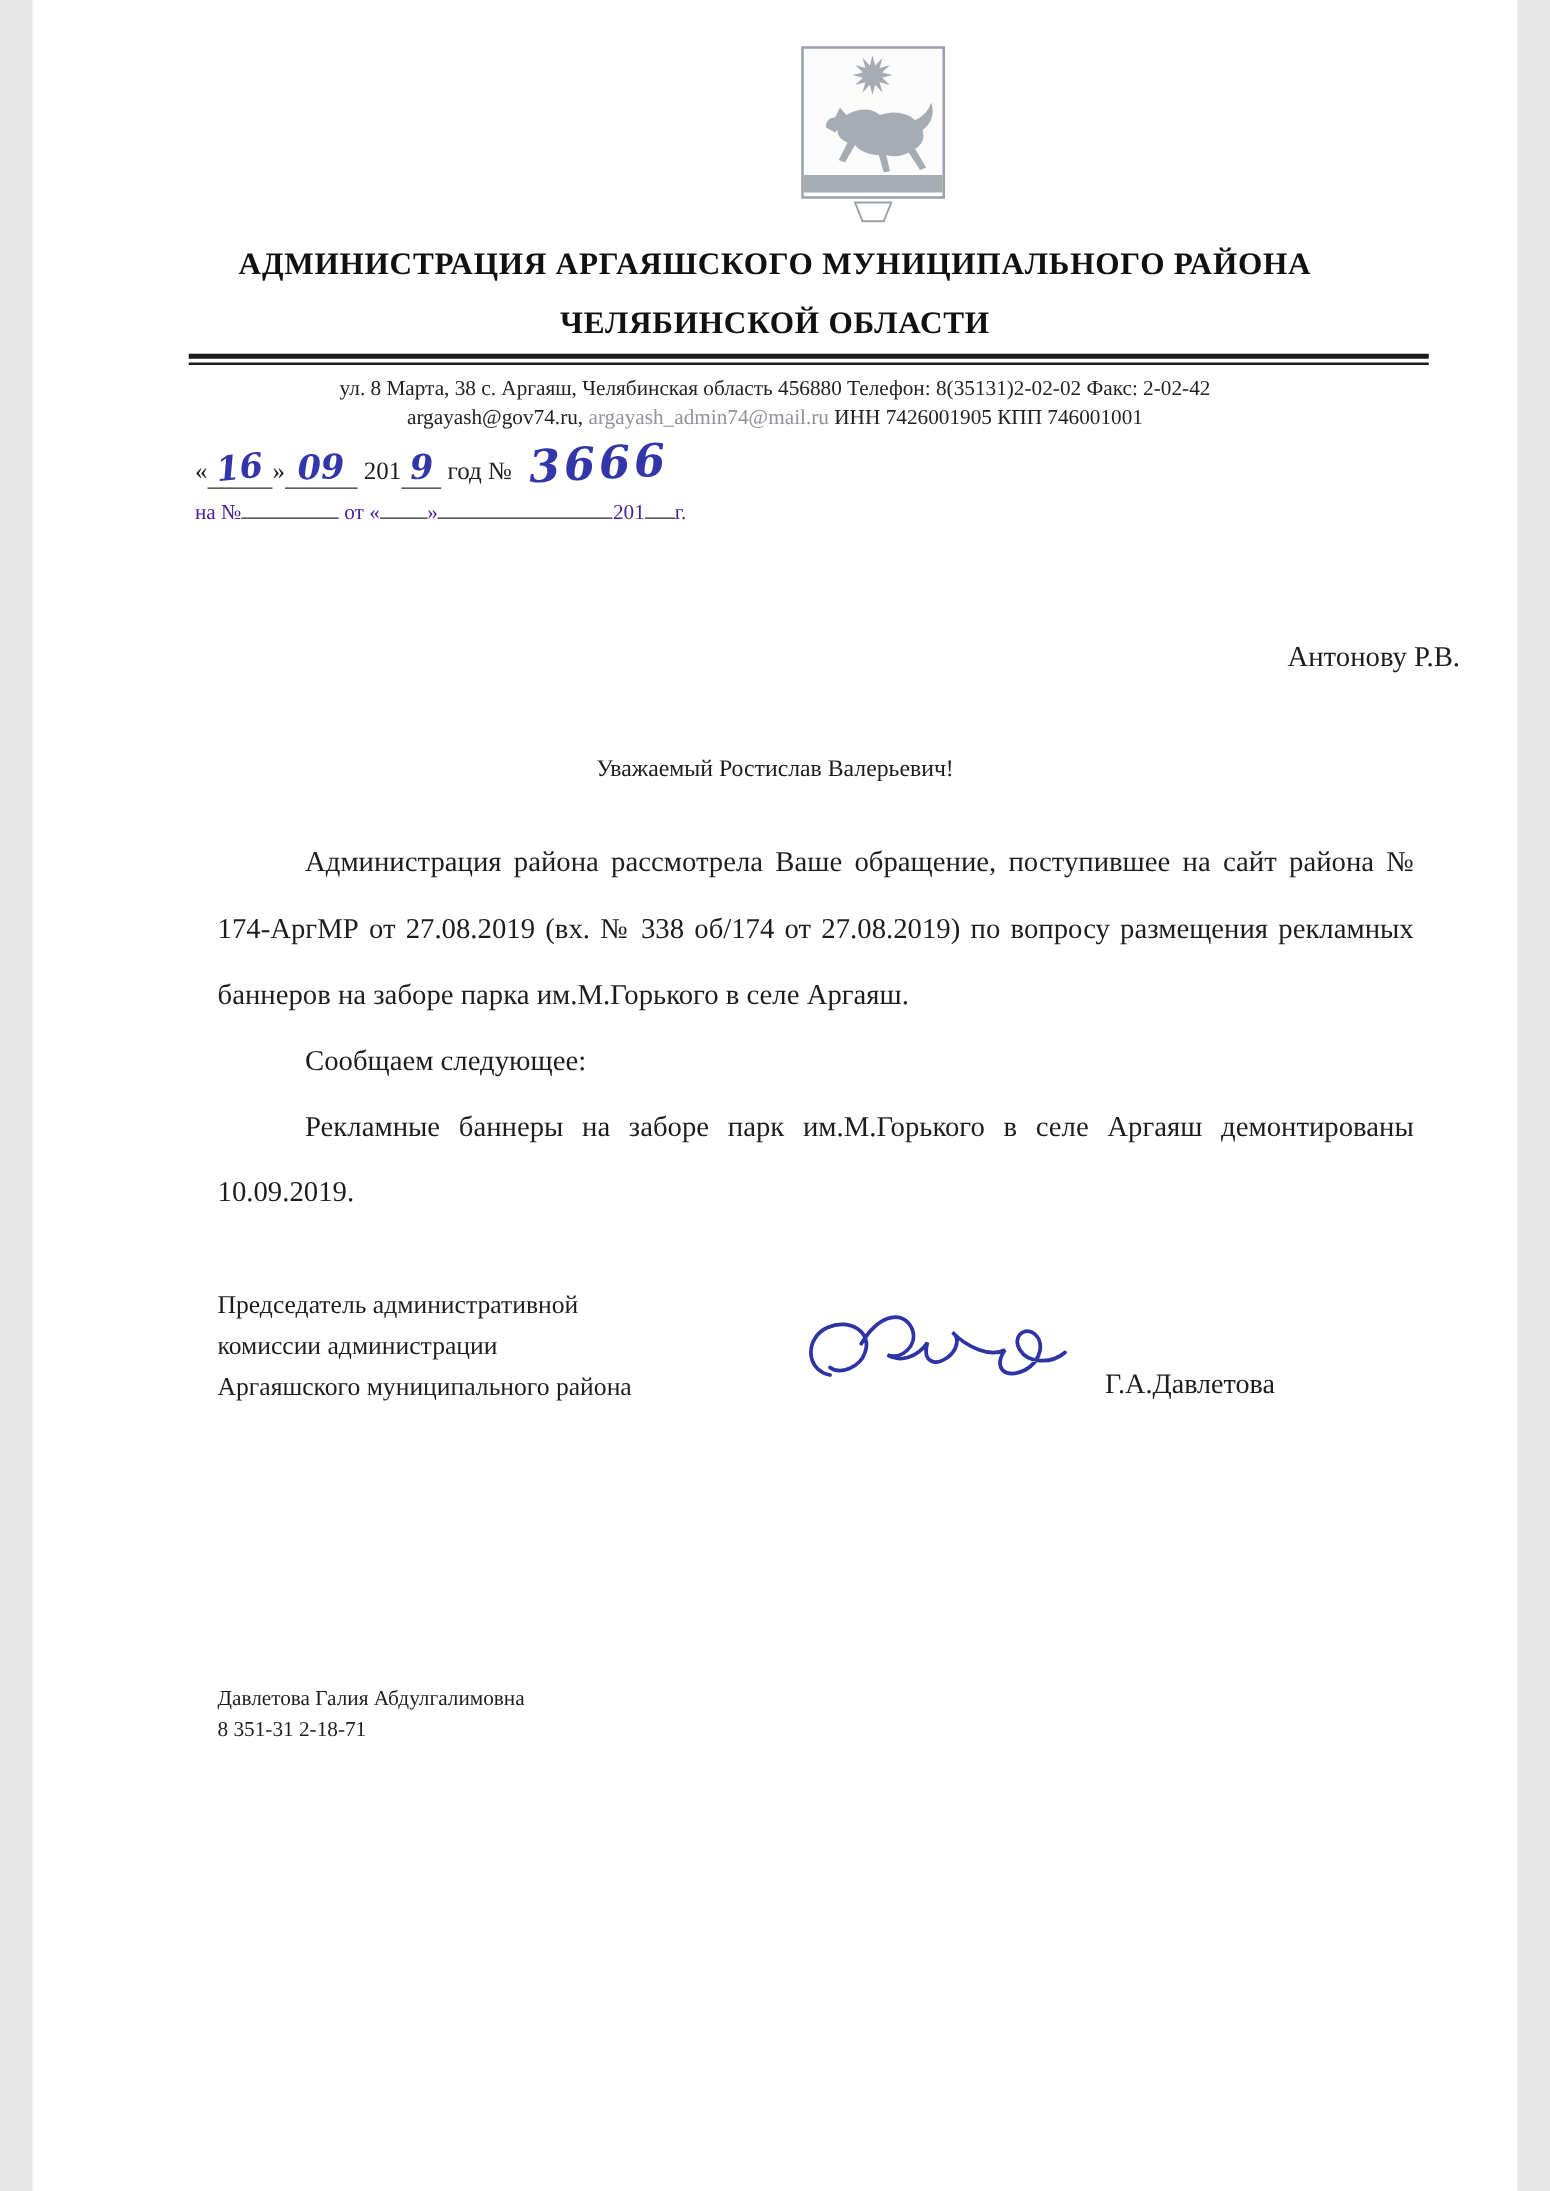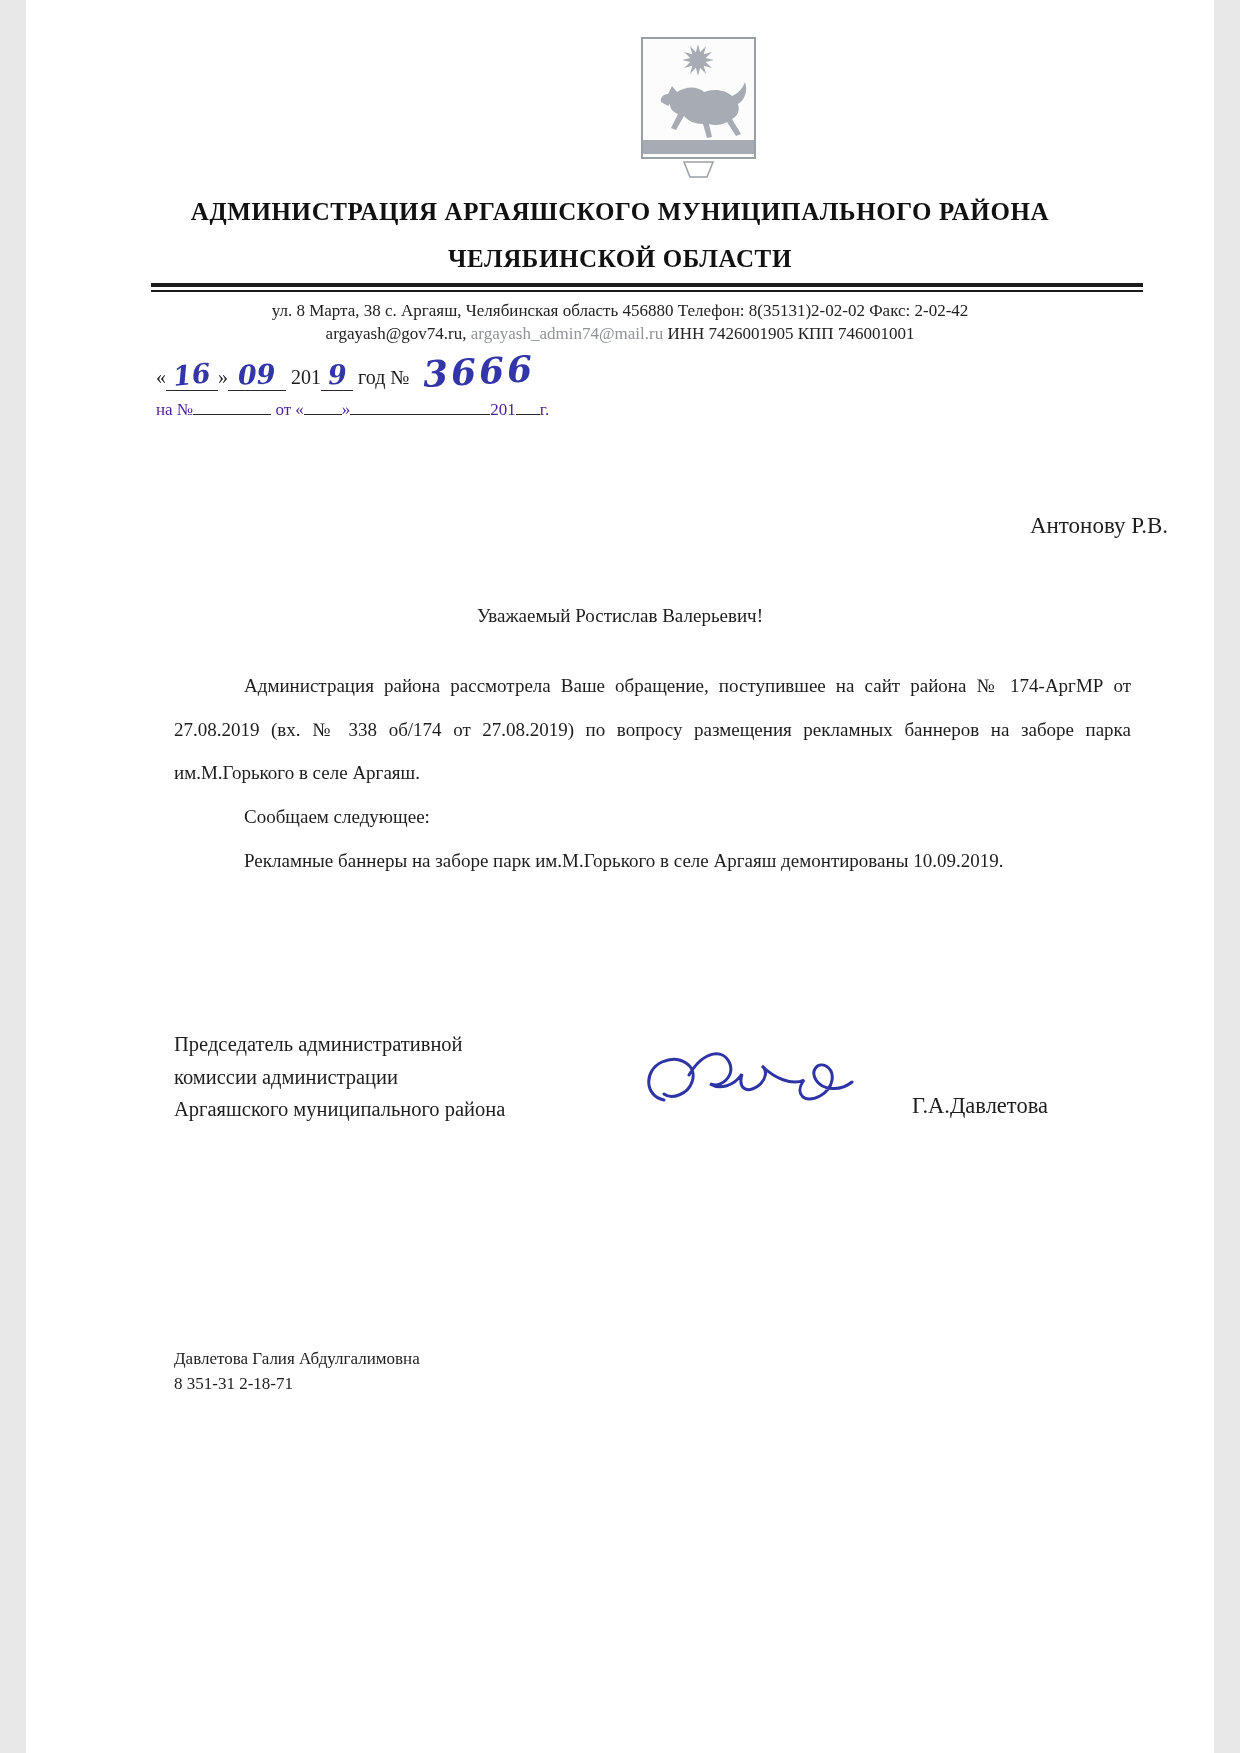--- a/index.html
+++ b/index.html
@@ -44,31 +44,31 @@
   .addressee{
     position:absolute;top:513px;left:0;width:100%;box-sizing:border-box;
     padding-right:46px;text-align:right;font-size:23px;
   }
   .salutation{
     position:absolute;top:605px;left:0;width:100%;
     text-align:center;font-size:19px;
   }
   .letter-body{
     position:absolute;top:664px;left:148px;width:957px;
-    font-size:19px;line-height:2.3;text-align:justify;
+    font-size:23px;line-height:2.3;text-align:justify;
   }
   .letter-body p{margin:0;text-indent:70px;}
   
   .sigrow{
     position:absolute;top:1020px;left:148px;width:962px;
     display:flex;align-items:center;
   }
   .sigpos{font-size:20.5px;line-height:1.6;width:440px;}
   .sigscript{margin-left:20px;margin-top:10px;flex:0 0 auto;}
-  .signame{margin-left:28px;margin-top:58px;font-size:22.5px;white-space:nowrap;}
+  .signame{margin-top:58px;font-size:22.5px;white-space:nowrap;}
   
   .footer{position:absolute;top:1347px;left:148px;font-size:17px;line-height:1.45;}
 </style>
 </head>
 <body>
 
 <div class="page">
 
   <div class="emblem">
     <svg width="122" height="152" viewBox="0 0 122 152">

